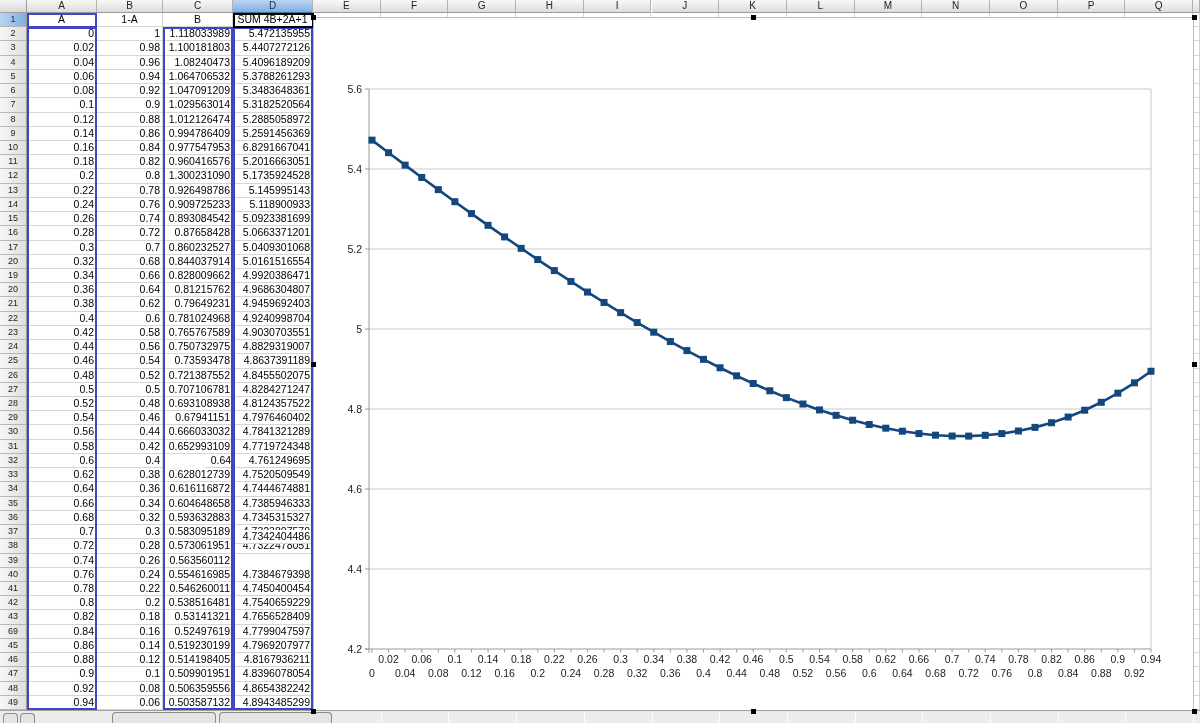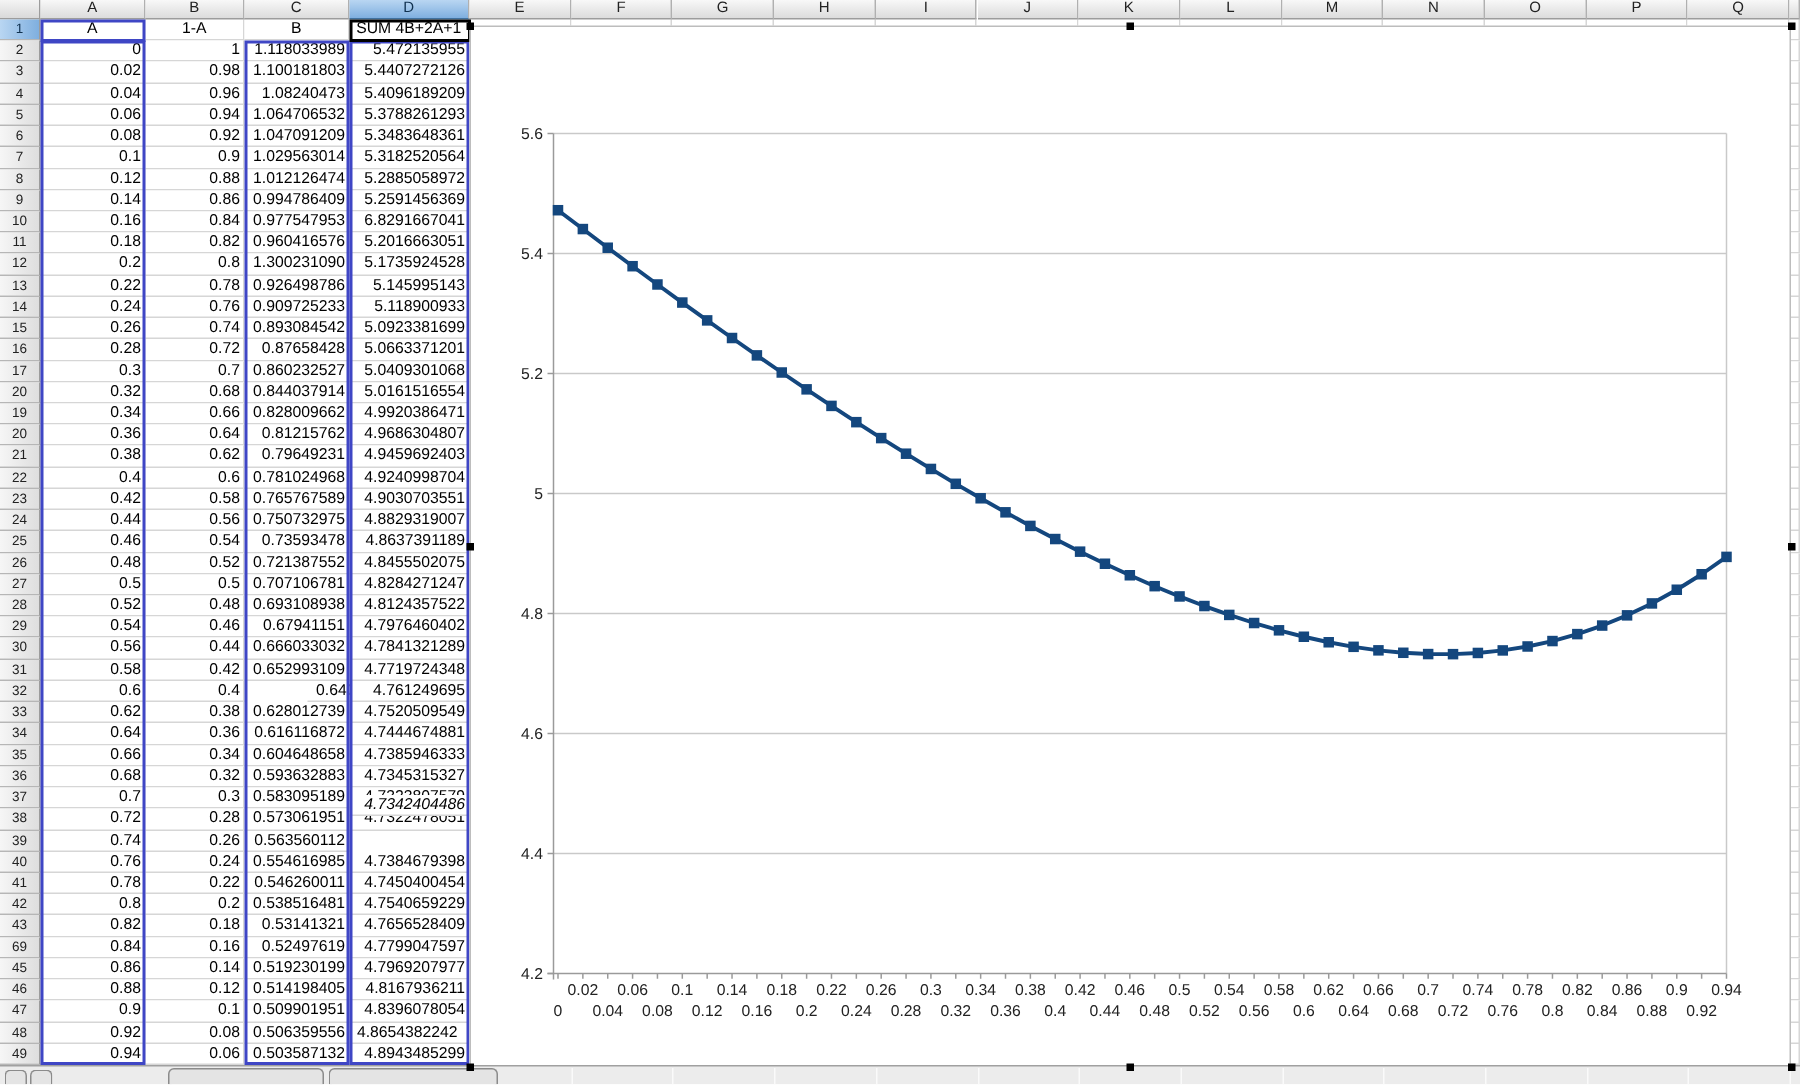--- a/index.html
+++ b/index.html
@@ -784,21 +784,21 @@
     <div class="cell" style="left: 786.9px; top: 539.288px; width: 67.7px; height: 14.224px; line-height: 13.224px;"></div>
     <div class="cell" style="left: 854.6px; top: 539.288px; width: 67.7px; height: 14.224px; line-height: 13.224px;"></div>
     <div class="cell" style="left: 922.3px; top: 539.288px; width: 67.7px; height: 14.224px; line-height: 13.224px;"></div>
     <div class="cell" style="left: 990px; top: 539.288px; width: 67.7px; height: 14.224px; line-height: 13.224px;"></div>
     <div class="cell" style="left: 1057.7px; top: 539.288px; width: 67.7px; height: 14.224px; line-height: 13.224px;"></div>
     <div class="cell" style="left: 1125.4px; top: 539.288px; width: 67.7px; height: 14.224px; line-height: 13.224px;"></div>
     <div class="cell" style="left: 1193.1px; top: 539.288px; width: 6.9px; height: 14.224px; line-height: 13.224px;"></div>
     <div class="cell num" style="left: 27px; top: 553.512px; width: 70px; height: 14.224px; line-height: 13.224px;">0.74</div>
     <div class="cell num" style="left: 97px; top: 553.512px; width: 66px; height: 14.224px; line-height: 13.224px;">0.26</div>
     <div class="cell num" style="left: 163px; top: 553.512px; width: 70px; height: 14.224px; line-height: 13.224px;">0.563560112</div>
-    <div class="cell num" style="left: 233px; top: 530px; width: 80px; height: 14.224px; line-height: 13.224px; font-style: italic;">4.7342404486</div>
+    <div class="cell num" style="left: 233px; top: 530px; width: 80px; height: 14.224px; line-height: 13.224px;">4.7342404486</div>
     <div class="cell" style="left: 313px; top: 553.512px; width: 67.7px; height: 14.224px; line-height: 13.224px;"></div>
     <div class="cell" style="left: 380.7px; top: 553.512px; width: 67.7px; height: 14.224px; line-height: 13.224px;"></div>
     <div class="cell" style="left: 448.4px; top: 553.512px; width: 67.7px; height: 14.224px; line-height: 13.224px;"></div>
     <div class="cell" style="left: 516.1px; top: 553.512px; width: 67.7px; height: 14.224px; line-height: 13.224px;"></div>
     <div class="cell" style="left: 583.8px; top: 553.512px; width: 67.7px; height: 14.224px; line-height: 13.224px;"></div>
     <div class="cell" style="left: 651.5px; top: 553.512px; width: 67.7px; height: 14.224px; line-height: 13.224px;"></div>
     <div class="cell" style="left: 719.2px; top: 553.512px; width: 67.7px; height: 14.224px; line-height: 13.224px;"></div>
     <div class="cell" style="left: 786.9px; top: 553.512px; width: 67.7px; height: 14.224px; line-height: 13.224px;"></div>
     <div class="cell" style="left: 854.6px; top: 553.512px; width: 67.7px; height: 14.224px; line-height: 13.224px;"></div>
     <div class="cell" style="left: 922.3px; top: 553.512px; width: 67.7px; height: 14.224px; line-height: 13.224px;"></div>
@@ -946,21 +946,21 @@
     <div class="cell" style="left: 786.9px; top: 667.304px; width: 67.7px; height: 14.224px; line-height: 13.224px;"></div>
     <div class="cell" style="left: 854.6px; top: 667.304px; width: 67.7px; height: 14.224px; line-height: 13.224px;"></div>
     <div class="cell" style="left: 922.3px; top: 667.304px; width: 67.7px; height: 14.224px; line-height: 13.224px;"></div>
     <div class="cell" style="left: 990px; top: 667.304px; width: 67.7px; height: 14.224px; line-height: 13.224px;"></div>
     <div class="cell" style="left: 1057.7px; top: 667.304px; width: 67.7px; height: 14.224px; line-height: 13.224px;"></div>
     <div class="cell" style="left: 1125.4px; top: 667.304px; width: 67.7px; height: 14.224px; line-height: 13.224px;"></div>
     <div class="cell" style="left: 1193.1px; top: 667.304px; width: 6.9px; height: 14.224px; line-height: 13.224px;"></div>
     <div class="cell num" style="left: 27px; top: 681.528px; width: 70px; height: 14.224px; line-height: 13.224px;">0.92</div>
     <div class="cell num" style="left: 97px; top: 681.528px; width: 66px; height: 14.224px; line-height: 13.224px;">0.08</div>
     <div class="cell num" style="left: 163px; top: 681.528px; width: 70px; height: 14.224px; line-height: 13.224px;">0.506359556</div>
-    <div class="cell num" style="left: 233px; top: 681.528px; width: 80px; height: 14.224px; line-height: 13.224px; text-align: center;">4.8654382242</div>
+    <div class="cell num" style="left: 233px; top: 681.528px; width: 80px; height: 14.224px; line-height: 13.224px;">4.8654382242</div>
     <div class="cell" style="left: 313px; top: 681.528px; width: 67.7px; height: 14.224px; line-height: 13.224px;"></div>
     <div class="cell" style="left: 380.7px; top: 681.528px; width: 67.7px; height: 14.224px; line-height: 13.224px;"></div>
     <div class="cell" style="left: 448.4px; top: 681.528px; width: 67.7px; height: 14.224px; line-height: 13.224px;"></div>
     <div class="cell" style="left: 516.1px; top: 681.528px; width: 67.7px; height: 14.224px; line-height: 13.224px;"></div>
     <div class="cell" style="left: 583.8px; top: 681.528px; width: 67.7px; height: 14.224px; line-height: 13.224px;"></div>
     <div class="cell" style="left: 651.5px; top: 681.528px; width: 67.7px; height: 14.224px; line-height: 13.224px;"></div>
     <div class="cell" style="left: 719.2px; top: 681.528px; width: 67.7px; height: 14.224px; line-height: 13.224px;"></div>
     <div class="cell" style="left: 786.9px; top: 681.528px; width: 67.7px; height: 14.224px; line-height: 13.224px;"></div>
     <div class="cell" style="left: 854.6px; top: 681.528px; width: 67.7px; height: 14.224px; line-height: 13.224px;"></div>
     <div class="cell" style="left: 922.3px; top: 681.528px; width: 67.7px; height: 14.224px; line-height: 13.224px;"></div>

